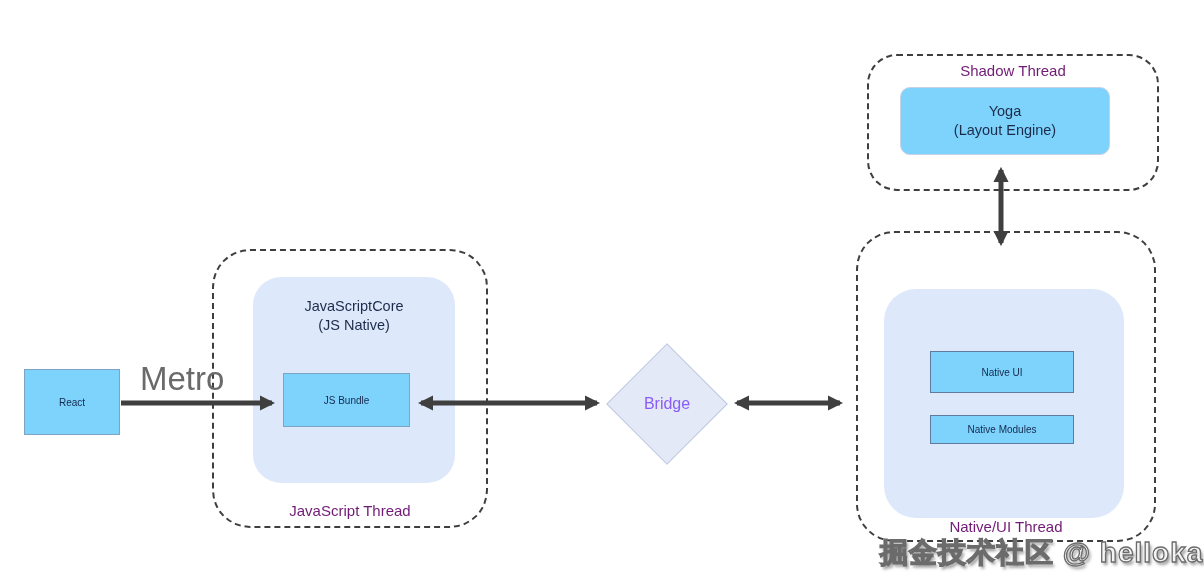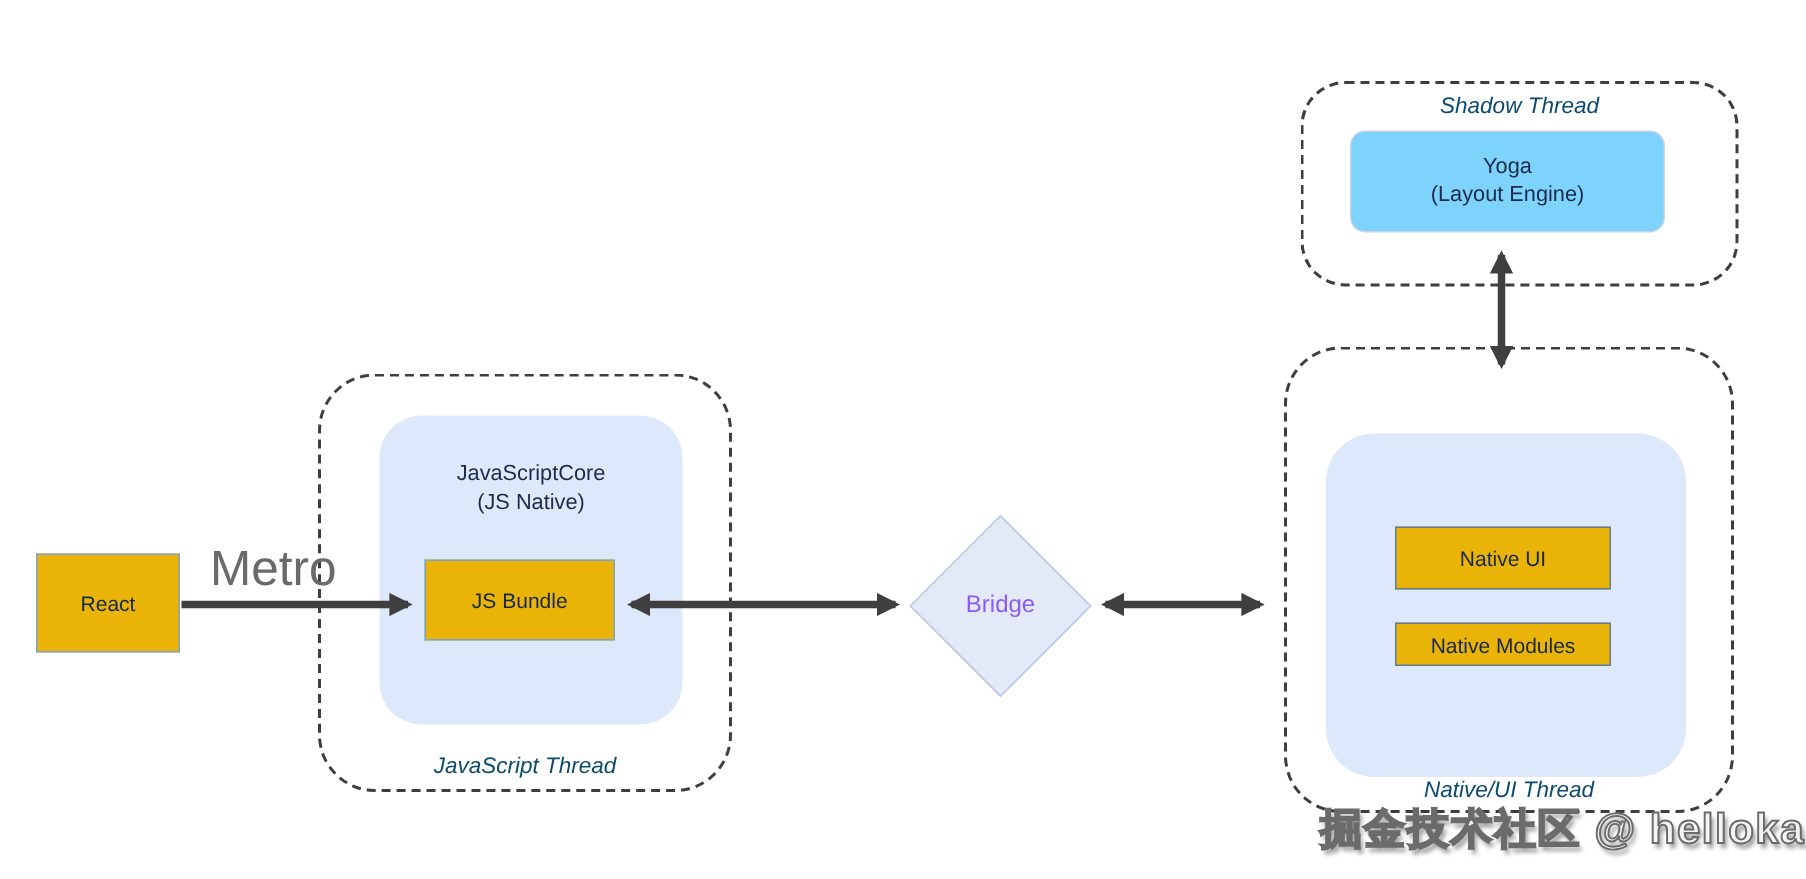--- a/index.html
+++ b/index.html
@@ -4,53 +4,53 @@
 <style>
   html,body{margin:0;padding:0;}
   body{
     width:1204px;height:586px;position:relative;overflow:hidden;
     background:#ffffff;
     font-family:"Liberation Sans", sans-serif;
   }
   .abs{position:absolute;}
   
   .node{
-    background:#eab308;
+    background:#7dd3fc;
     border:1px solid #7fa3c6;
     display:flex;align-items:center;justify-content:center;
-    color:#16294d;font-size:14px;
+    color:#16294d;font-size:10px;
     box-sizing:border-box;
   }
   
   .soft{
     background:#dde9fb;
     box-sizing:border-box;
   }
   
   .thread{
     border:2px dashed #3e3e3e;
     box-sizing:border-box;
     background:transparent;
   }
   .thread-label{
     position:absolute;left:0;right:0;text-align:center;
-    color:#0c4a6e;font-size:15px;font-style:italic;
+    color:#701a75;font-size:15px;
   }
   .engine-text{
     text-align:center;color:#1c2b4a;font-size:14.5px;line-height:19px;
   }
   .engine-text span{display:block;}
 
   
   #react-box{left:24px;top:369px;width:96px;height:66px;}
   #metro-label{left:140px;top:360px;font-size:33px;color:#6a6a6a;}
 
   #js-thread{left:212px;top:249px;width:276px;height:279px;border-radius:38px;}
   #js-thread .thread-label{bottom:7px;}
-  #jscore-box{left:253px;top:277px;width:202px;height:206px;border-radius:28px;padding-top:30px;}
+  #jscore-box{left:253px;top:277px;width:202px;height:206px;border-radius:28px;padding-top:20px;}
   #js-bundle{left:283px;top:373px;width:127px;height:54px;}
 
   #bridge-diamond{
     left:624px;top:361px;width:86px;height:86px;
     background:#e3e9f7;border:1px solid #bdc7df;
     transform:rotate(45deg);box-sizing:border-box;
   }
   #bridge-label{
     left:607px;top:361px;width:120px;height:86px;
     display:flex;align-items:center;justify-content:center;

